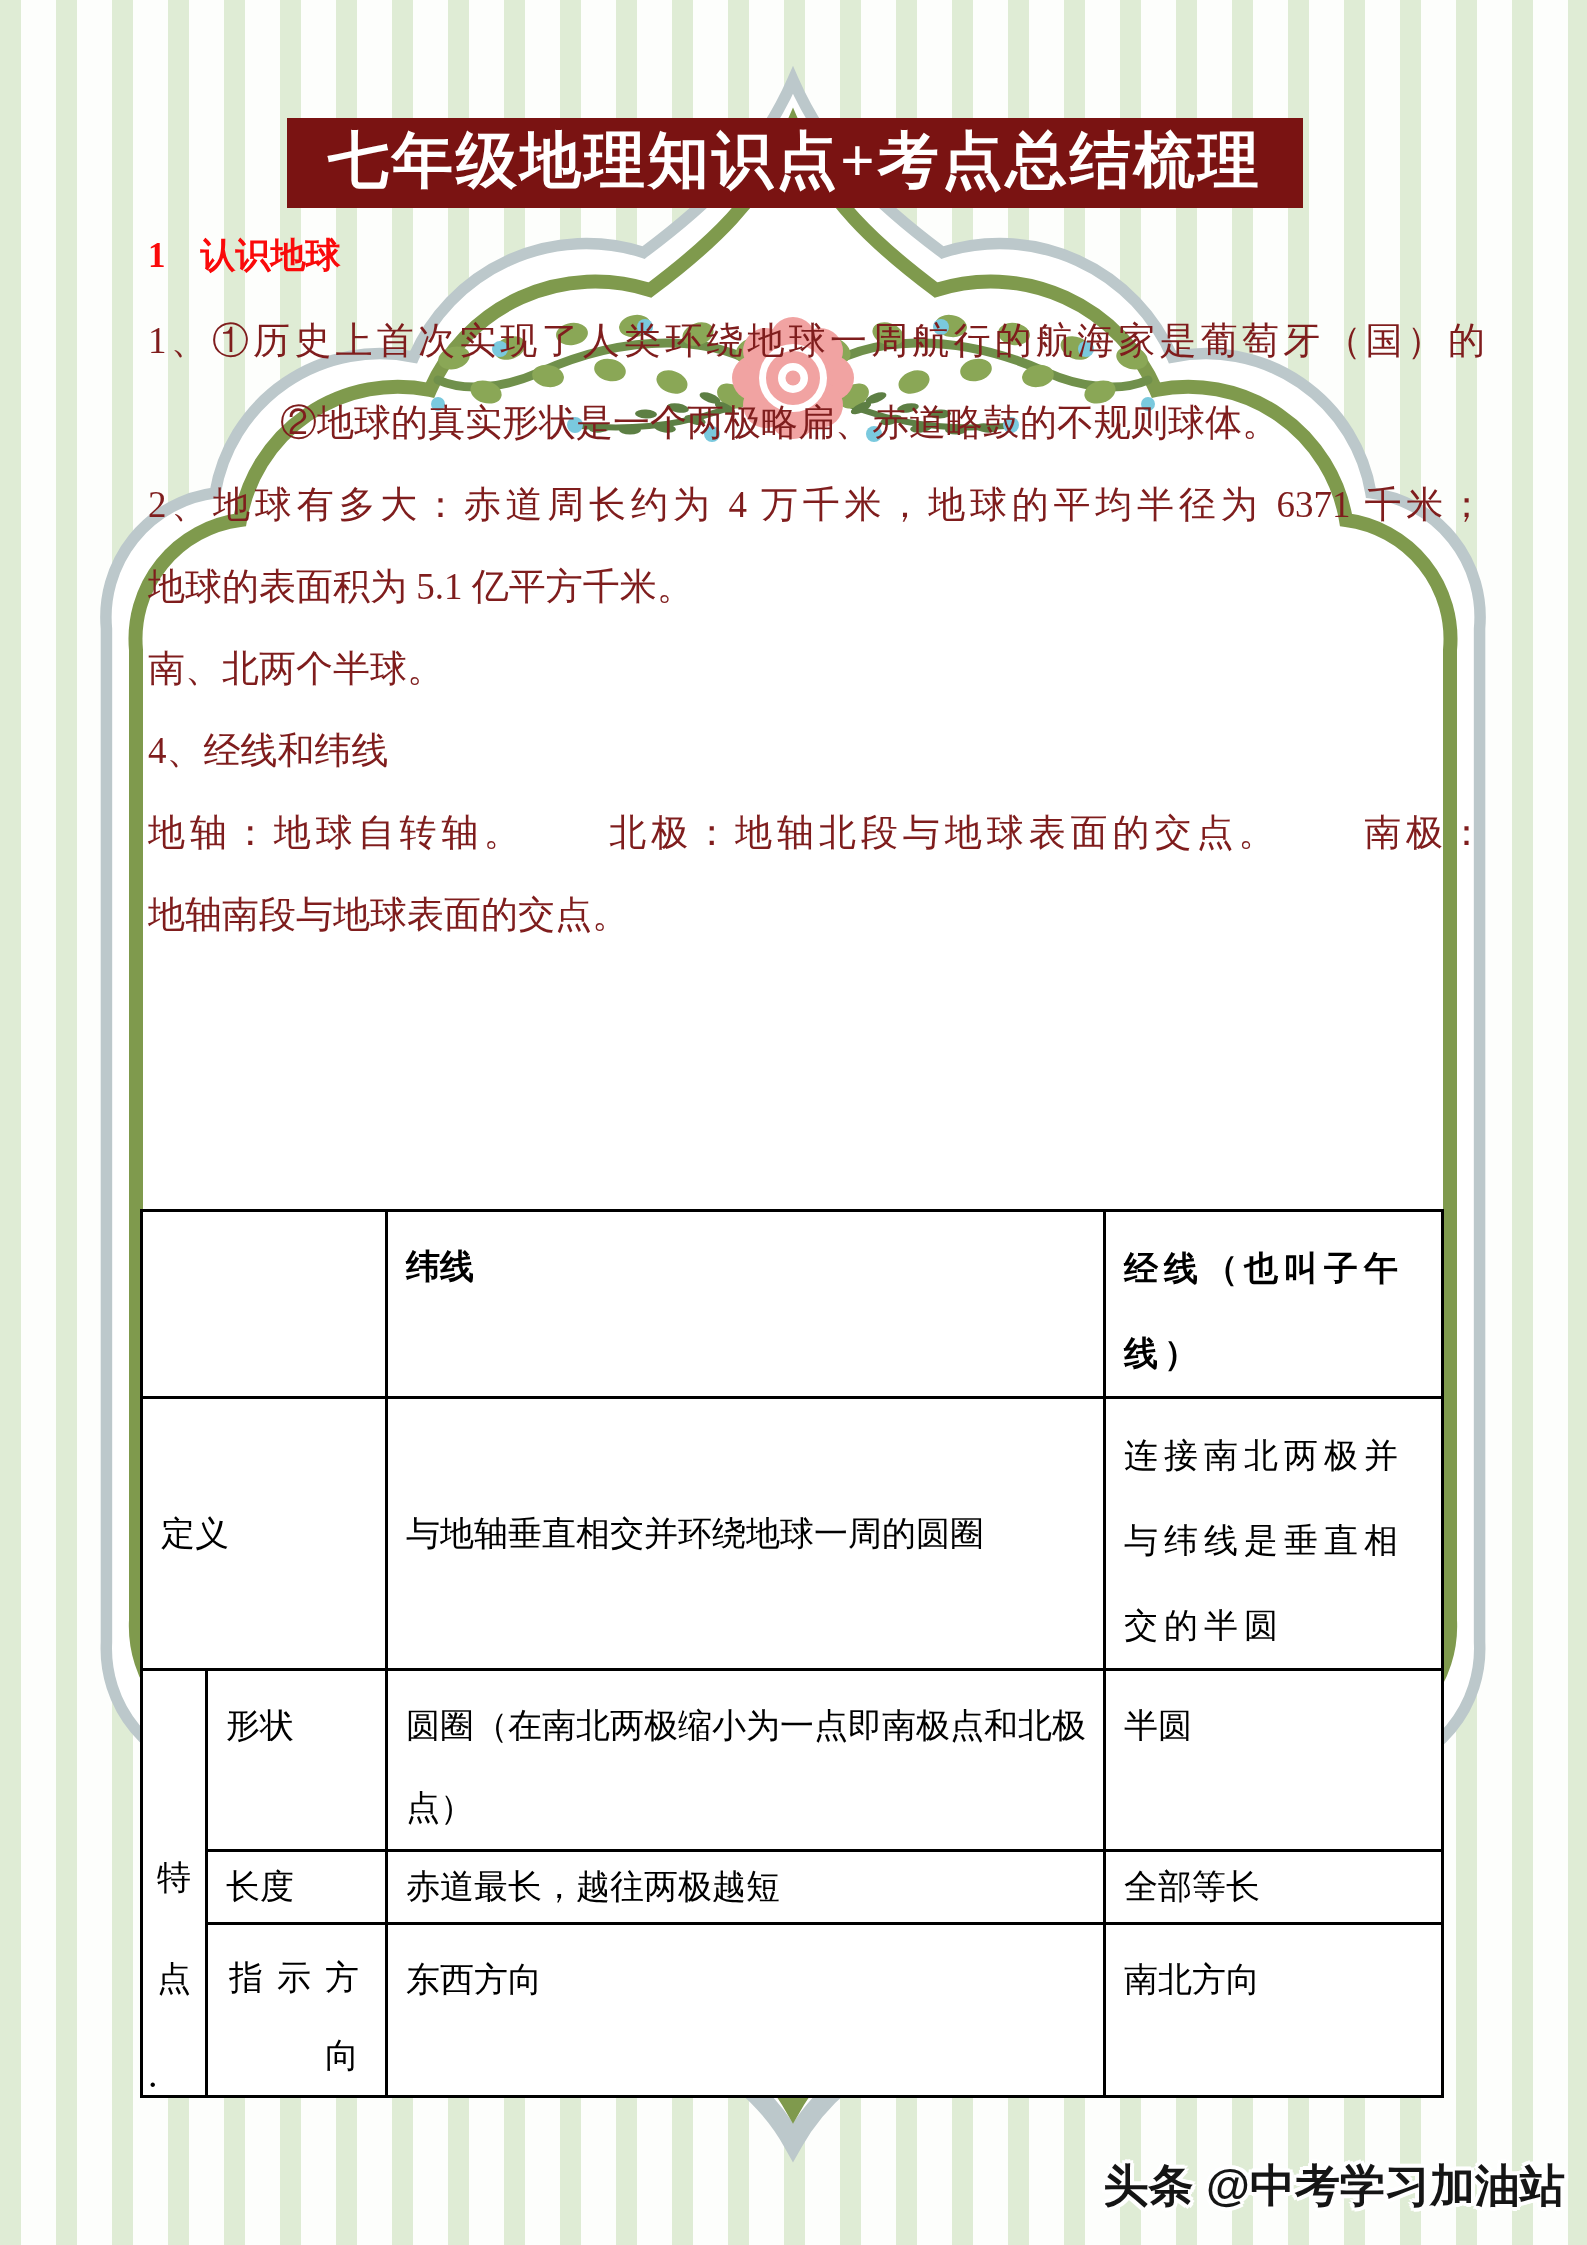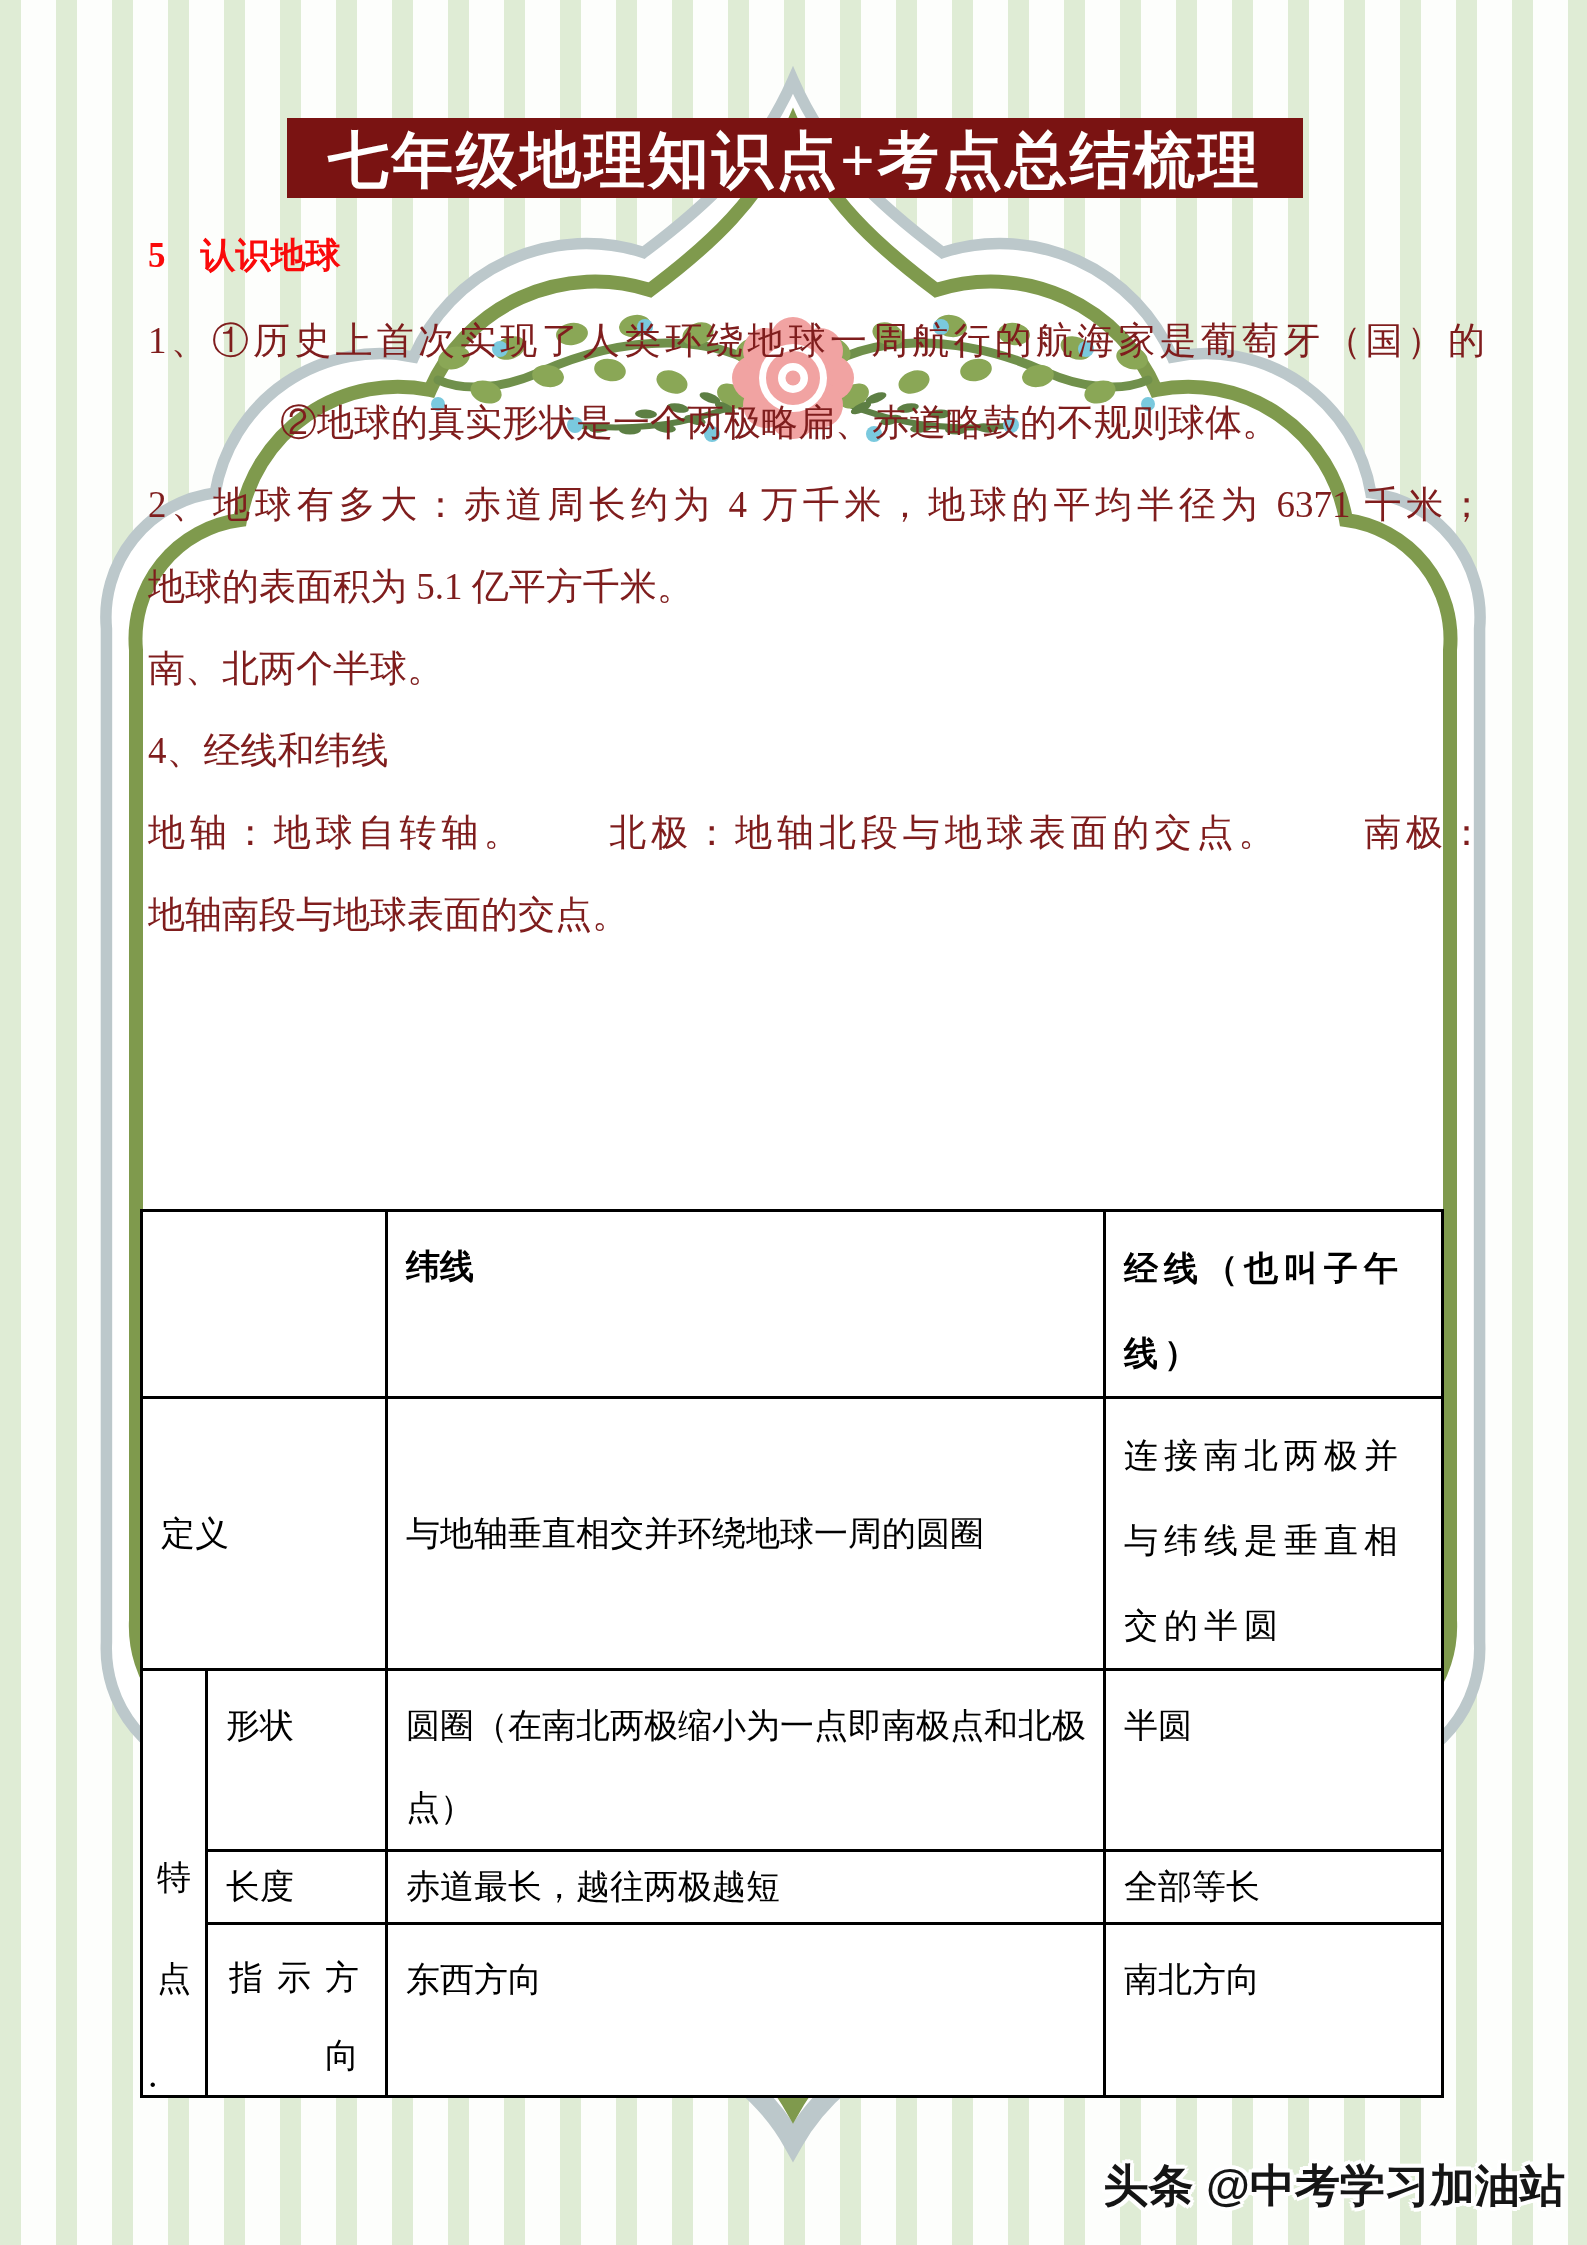--- a/index.html
+++ b/index.html
@@ -13,21 +13,21 @@
   .abs { position:absolute; }
 
   
   #frame-svg { left:0; top:0; width:1587px; height:2245px; }
 
   
   #divider-svg { left:420px; top:312px; width:760px; height:145px; }
 
   
   .banner {
-    left:287px; top:118px; width:1016px; height:80px;
+    left:287px; top:118px; width:1016px; height:90px;
     background:#7a1312; color:#ffffff;
     font-size:61px; font-weight:bold; letter-spacing:3px;
     line-height:86px; text-align:center;
     font-family:"Liberation Serif", serif;
     white-space:nowrap;
   }
 
   .section-heading {
     left:148px; top:236px;
     color:#fa0a0a; font-size:35px; font-weight:600;
@@ -150,21 +150,21 @@
     <circle cx="373" cy="66" r="34" fill="#ffffff"></circle>
     <circle cx="373" cy="66" r="21" fill="none" stroke="#f1a3a2" stroke-width="12"></circle>
     <circle cx="373" cy="66" r="7.5" fill="#f1a3a2"></circle>
   </g>
 </svg>
 
 <div class="abs banner">
   <span>七年级地理知识点+考点总结梳理</span>
 </div>
 
-<div class="abs section-heading">5　认识地球</div>
+<div class="abs section-heading">1　认识地球</div>
 
 <div class="abs body-text">
   <div class="line jt">1、①历史上首次实现了人类环绕地球一周航行的航海家是葡萄牙（国）的</div>
   <div class="line ind">②地球的真实形状是一个两极略扁、赤道略鼓的不规则球体。</div>
   <div class="line jt">2、地球有多大：赤道周长约为 4 万千米，地球的平均半径为 6371 千米；</div>
   <div class="line">地球的表面积为 5.1 亿平方千米。</div>
   <div class="line">南、北两个半球。</div>
   <div class="line">4、经线和纬线</div>
   <div class="line jt">地轴：地球自转轴。　　北极：地轴北段与地球表面的交点。　　南极：</div>
   <div class="line">地轴南段与地球表面的交点。</div>

